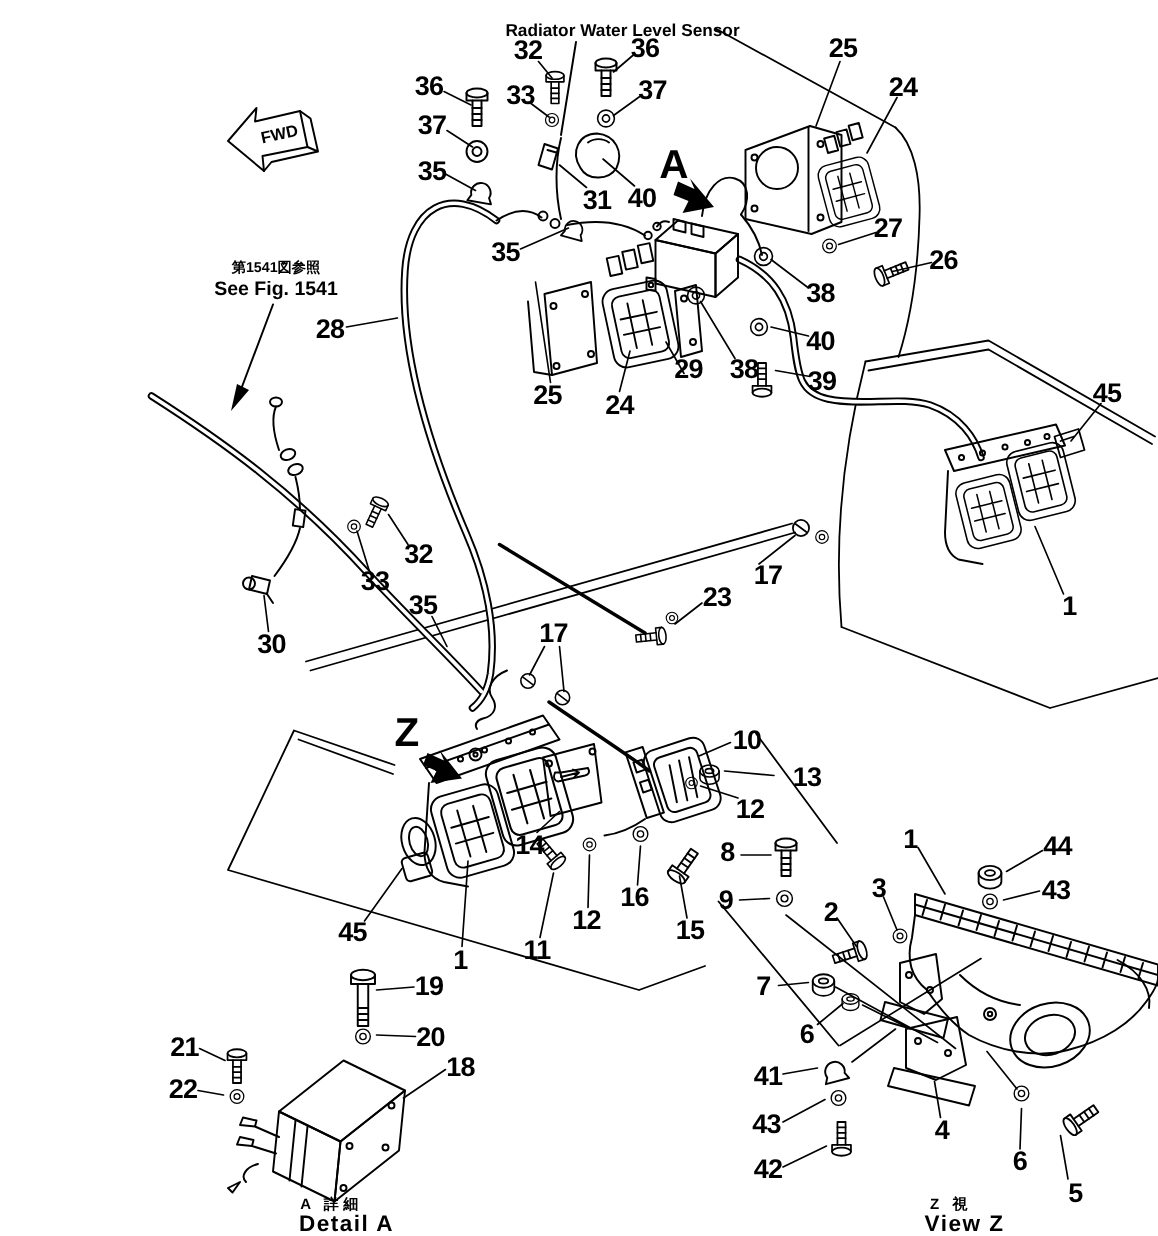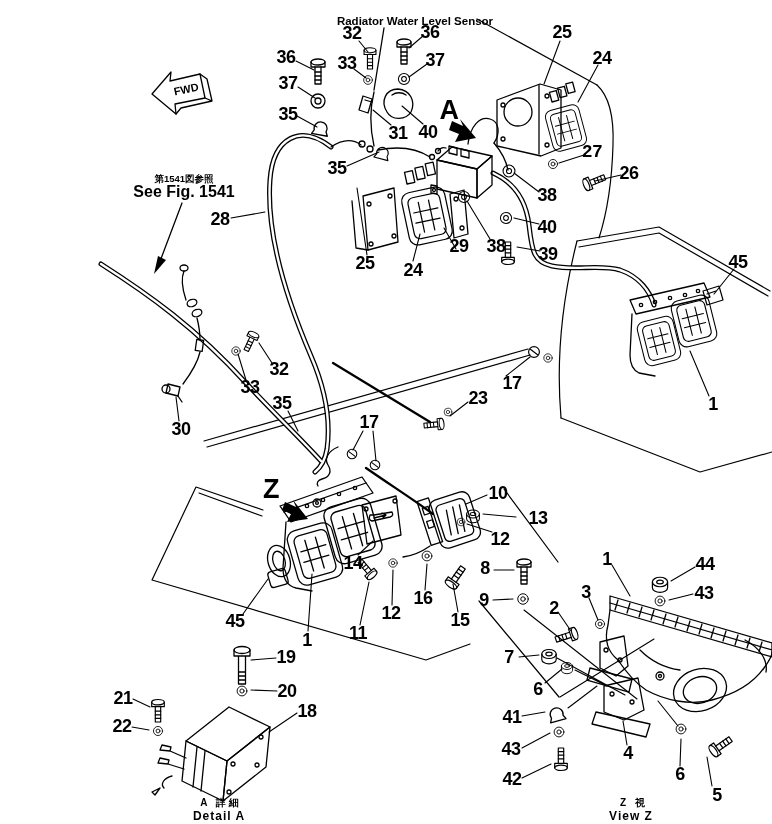--- a/index.html
+++ b/index.html
@@ -4,23 +4,23 @@
 <style>
   html,body{margin:0;padding:0;background:#fff;}
   .page{position:relative;width:772px;height:824px;background:#fff;overflow:hidden;
         font-family:"Liberation Sans",sans-serif;color:#000;}
   svg{position:absolute;left:0;top:0;}
   .txt{position:absolute;transform:translate(-50%,-50%);white-space:nowrap;
        font-weight:bold;color:#000;}
   .title-jp{font-size:11px;letter-spacing:1px;}
   .title-en{font-size:11.5px;}
   .note-jp{font-size:9.5px;}
-  .note-en{font-size:16px;}
+  .note-en{font-size:13px;}
   .cap-jp{font-size:10px;letter-spacing:3px;}
-  .cap-en{font-size:12px;letter-spacing:1px;}
+  .cap-en{font-size:15px;letter-spacing:1px;margin-left:12px;}
   .callout{position:absolute;transform:translate(-50%,-50%);font-size:18px;
            font-weight:bold;line-height:1;letter-spacing:-0.5px;}
   .callout.big{font-size:27px;}
 </style>
 </head>
 <body>
 
 <div class="page">
 
 <svg width="772" height="824" viewBox="0 0 772 824" fill="none" stroke="#000" stroke-width="1.3" stroke-linecap="round" stroke-linejoin="round">
@@ -324,21 +324,21 @@
       <div class="callout" style="left: 435px; top: 60px;">37</div>
       <div class="callout" style="left: 347px; top: 63px;">33</div>
       <div class="callout" style="left: 288px; top: 83px;">37</div>
       <div class="callout" style="left: 288px; top: 114px;">35</div>
       <div class="callout" style="left: 398px; top: 133px;">31</div>
       <div class="callout" style="left: 428px; top: 132px;">40</div>
       <div class="callout big" style="left: 449px; top: 110px;">A</div>
       <div class="callout" style="left: 562px; top: 32px;">25</div>
       <div class="callout" style="left: 602px; top: 58px;">24</div>
       <div class="callout" style="left: 337px; top: 168px;">35</div>
-      <div class="callout" style="left: 592px; top: 152px; font-family: Liberation Mono, monospace;">27</div>
+      <div class="callout" style="left: 592px; top: 152px;">27</div>
       <div class="callout" style="left: 629px; top: 173px;">26</div>
       <div class="callout" style="left: 547px; top: 195px;">38</div>
       <div class="callout" style="left: 220px; top: 219px;">28</div>
       <div class="callout" style="left: 547px; top: 227px;">40</div>
       <div class="callout" style="left: 365px; top: 263px;">25</div>
       <div class="callout" style="left: 413px; top: 270px;">24</div>
       <div class="callout" style="left: 459px; top: 246px;">29</div>
       <div class="callout" style="left: 496px; top: 246px;">38</div>
       <div class="callout" style="left: 548px; top: 254px;">39</div>
       <div class="callout" style="left: 738px; top: 262px;">45</div>

